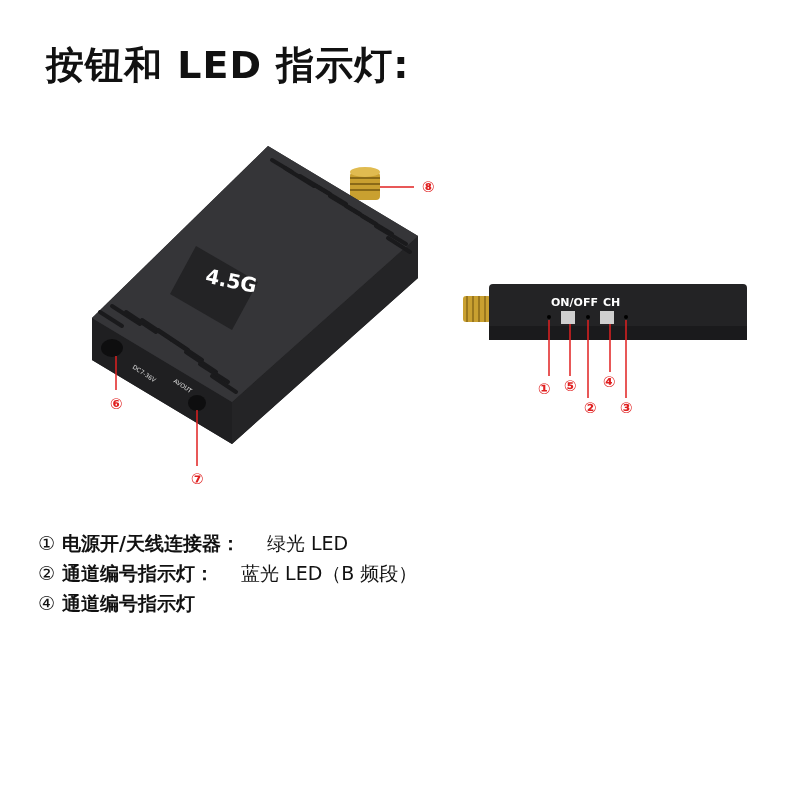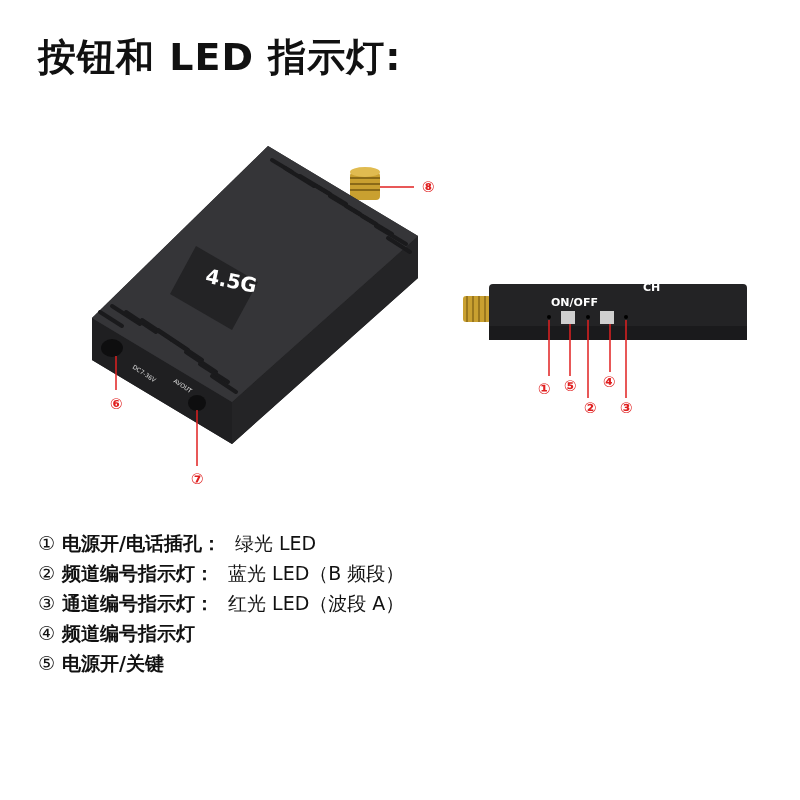--- a/index.html
+++ b/index.html
@@ -1,26 +1,26 @@
 <!DOCTYPE html>
 <html><head>
 <meta charset="utf-8">
 <style>
   html, body { margin:0; padding:0; background:#ffffff; }
   body { width:800px; height:800px; position:relative; overflow:hidden;
          font-family:"DejaVu Sans", "Liberation Sans", sans-serif; color:#111; }
-  .title { position:absolute; left:38px; top:32px; font-size:38px; font-weight:bold; letter-spacing:1px; margin:0; }
+  .title { position:absolute; left:38px; top:32px; font-size:38px; font-weight:bold; letter-spacing:1px; margin:8px; }
   .device-front { position:absolute; left:0; top:0; width:800px; height:520px; }
   .callout { position:absolute; color:#e02020; font-size:15px; font-weight:bold; width:20px; height:20px;
              line-height:20px; text-align:center; }
   .legend { position:absolute; left:38px; top:528px; margin:0; padding:0; list-style:none; }
   .legend li { font-size:19px; height:30px; line-height:30px; white-space:nowrap; }
   .legend .num { display:inline-block; width:24px; font-weight:normal; }
   .legend .txt { font-weight:bold; }
-  .legend .txt2 { font-weight:normal; margin-left:14px; }
+  .legend .txt2 { font-weight:normal; margin-left:27px; }
   .sw-label { position:absolute; font-size:11px; font-weight:bold; color:#fff; }
   .g45 { font-weight:bold; fill:#fff; }
 </style>
 </head>
 <body>
 
 <h1 class="title">按钮和 LED 指示灯:</h1>
 
 <svg class="device-front" viewBox="0 0 800 520" width="800" height="520">
 
@@ -95,31 +95,29 @@
       <line x1="549" y1="320" x2="549" y2="376"></line>
       <line x1="570" y1="324" x2="570" y2="376"></line>
       <line x1="588" y1="320" x2="588" y2="398"></line>
       <line x1="610" y1="324" x2="610" y2="372"></line>
       <line x1="626" y1="320" x2="626" y2="398"></line>
     </g>
   </g>
 </svg>
 
 <span class="sw-label" style="left:551px;top:296px;text-align:right;">ON/OFF</span>
-<span class="sw-label" style="left:603px;top:281px;margin-left:40px;">CH</span>
+<span class="sw-label" style="left:603px;top:296px;">CH</span>
 
 <span class="callout" style="left:418px;top:177px;">⑧</span>
 <span class="callout" style="left:106px;top:394px;">⑥</span>
 <span class="callout" style="left:187px;top:469px;">⑦</span>
 
 <span class="callout" style="left:534px;top:379px;">①</span>
 <span class="callout" style="left:560px;top:376px;">⑤</span>
 <span class="callout" style="left:580px;top:398px;">②</span>
 <span class="callout" style="left:599px;top:372px;">④</span>
 <span class="callout" style="left:616px;top:398px;">③</span>
 
 <ul class="legend">
-  <li><span class="num">①</span><span class="txt">电源开/电话插孔：</span><span class="txt2">绿光 LED</span></li>
-  <li><span class="num">②</span><span class="txt">频道编号指示灯：</span><span class="txt2">蓝光 LED（B 频段）</span></li>
-  <li><span class="num">③</span><span class="txt">通道编号指示灯：</span><span class="txt2">红光 LED（波段 A）</span></li>
-  <li><span class="num">④</span><span class="txt">频道编号指示灯</span></li>
-  <li><span class="num">⑤</span><span class="txt">电源开/关键</span></li>
+  <li><span class="num">①</span><span class="txt">电源开/天线连接器：</span><span class="txt2">绿光 LED</span></li>
+  <li><span class="num">②</span><span class="txt">通道编号指示灯：</span><span class="txt2">蓝光 LED（B 频段）</span></li>
+  <li><span class="num">④</span><span class="txt">通道编号指示灯</span></li>
 </ul>
 
 </body></html>

